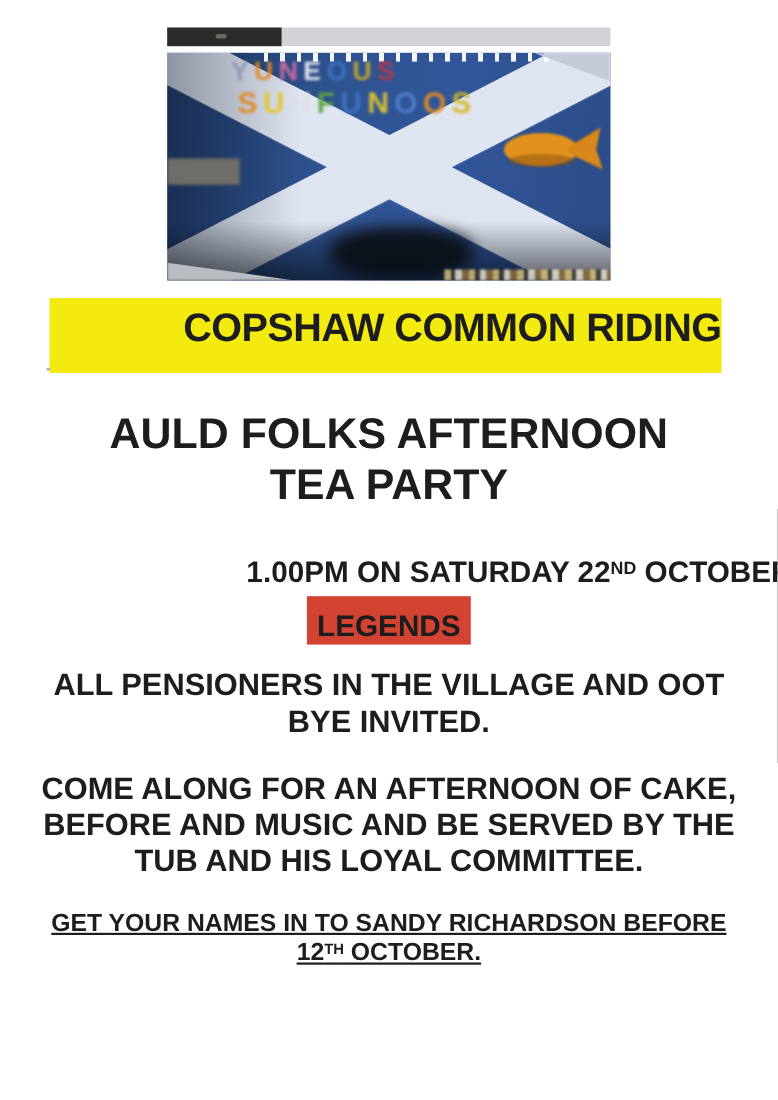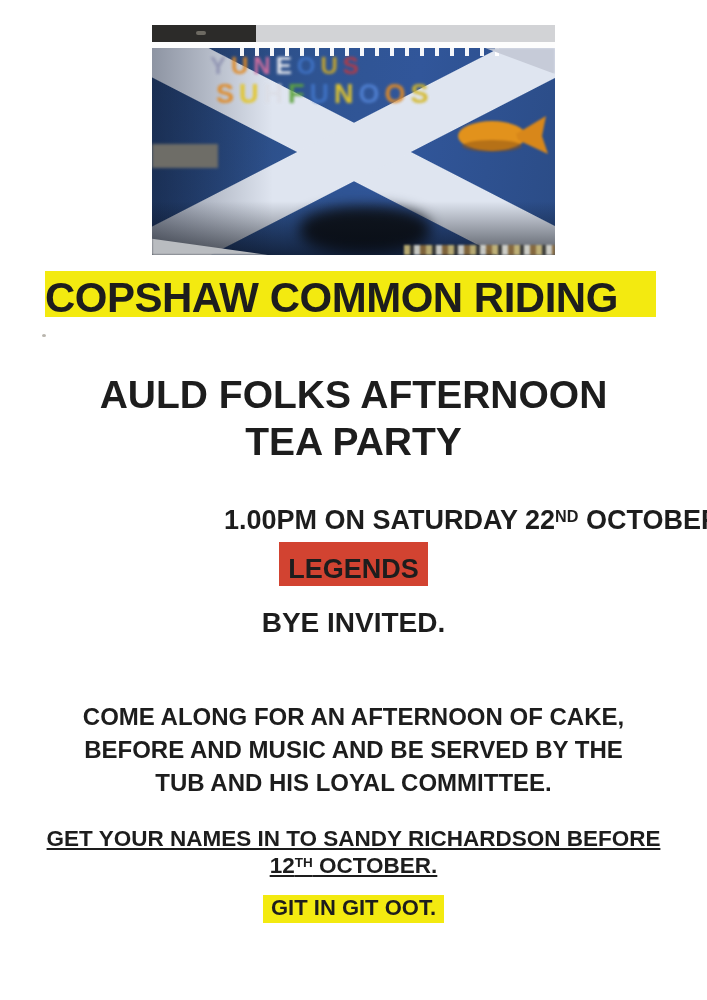--- a/index.html
+++ b/index.html
@@ -51,35 +51,35 @@
   .gray-smudge{position:absolute;left:0;top:96px;width:66px;height:24px;
     background:#6e6d67;filter:blur(1.5px);}
   .dark-blob{position:absolute;left:148px;top:158px;width:130px;height:48px;
     background:#10161f;border-radius:45%;filter:blur(7px);}
   .wedge-bl{position:absolute;left:0;top:182px;width:116px;height:25px;
     background:#b9bcc0;clip-path:polygon(0 35%,0 100%,100% 100%);filter:blur(1px);}
   .strip-br{position:absolute;left:252px;top:197px;width:151px;height:10px;
     background:repeating-linear-gradient(90deg,#c8b878 0 6px,#3a3a35 6px 10px,#d8d8d0 10px 16px,#8a6a3a 16px 22px);
     filter:blur(1px);opacity:.9;}
   
-  .band-title{position:absolute;left:45px;top:271px;width:611px;height:46px;
-    background:var(--yellow);text-align:left;font-size:42px;line-height:54px;
+  .band-title{position:absolute;left:45px;top:271px;width:611px;height:68px;
+    background:var(--yellow);text-align:right;font-size:36px;line-height:54px;
     letter-spacing:-.5px;white-space:nowrap;}
   .heading{position:absolute;left:0;top:371px;width:100%;text-align:center;
     font-size:39px;line-height:47px;}
   .when{position:absolute;left:0;top:503px;width:100%;text-align:right;
     font-size:27px;line-height:34px;white-space:nowrap;margin-left:48px;}
   .when sup,.rsvp sup{font-size:60%;position:relative;top:-.45em;vertical-align:baseline;}
   .venue-wrap{position:absolute;left:0;top:542px;width:100%;text-align:center;}
   .venue{display:inline-block;background:var(--red);padding:14px 9px 3px;
     font-size:27px;line-height:27px;}
   .invite{position:absolute;left:0;top:606px;width:100%;text-align:center;
     font-size:28px;line-height:33px;}
   .bodytext{position:absolute;left:0;top:700px;width:100%;text-align:center;
-    font-size:24px;line-height:33px;}
+    font-size:28px;line-height:33px;}
   .rsvp{position:absolute;left:0;top:825px;width:100%;text-align:center;
     font-size:22.5px;line-height:27px;text-decoration:underline;}
   .footer-wrap{position:absolute;left:0;top:895px;width:100%;text-align:center;}
   .footer-band{display:inline-block;background:var(--yellow);padding:2px 8px 4px;
     font-size:22px;line-height:22px;}
   .scan-dot{position:absolute;left:42px;top:334px;width:4px;height:3px;
     background:#b9b5ad;border-radius:50%;}
 </style>
 </head>
 <body>
@@ -143,33 +143,31 @@
 
   <div class="when">
     <span>1.00PM ON SATURDAY 22</span><sup>ND</sup><span> OCTOBER IN</span>
   </div>
 
   <div class="venue-wrap">
     <span class="venue">LEGENDS</span>
   </div>
 
   <div class="invite">
+    <div>ALL PENSIONERS IN THE VILLAGE AND OOT</div>
     <div>BYE INVITED.</div>
   </div>
 
   <div class="bodytext">
     <div>COME ALONG FOR AN AFTERNOON OF CAKE,</div>
     <div>BEFORE AND MUSIC AND BE SERVED BY THE</div>
     <div>TUB AND HIS LOYAL COMMITTEE.</div>
   </div>
 
   <div class="rsvp">
     <div>GET YOUR NAMES IN TO SANDY RICHARDSON BEFORE</div>
     <div>
       <span>12</span><sup>TH</sup><span> OCTOBER.</span>
     </div>
   </div>
 
-  <div class="footer-wrap">
-    <span class="footer-band">GIT IN GIT OOT.</span>
-  </div>
 
 </div>
 
 </body></html>

